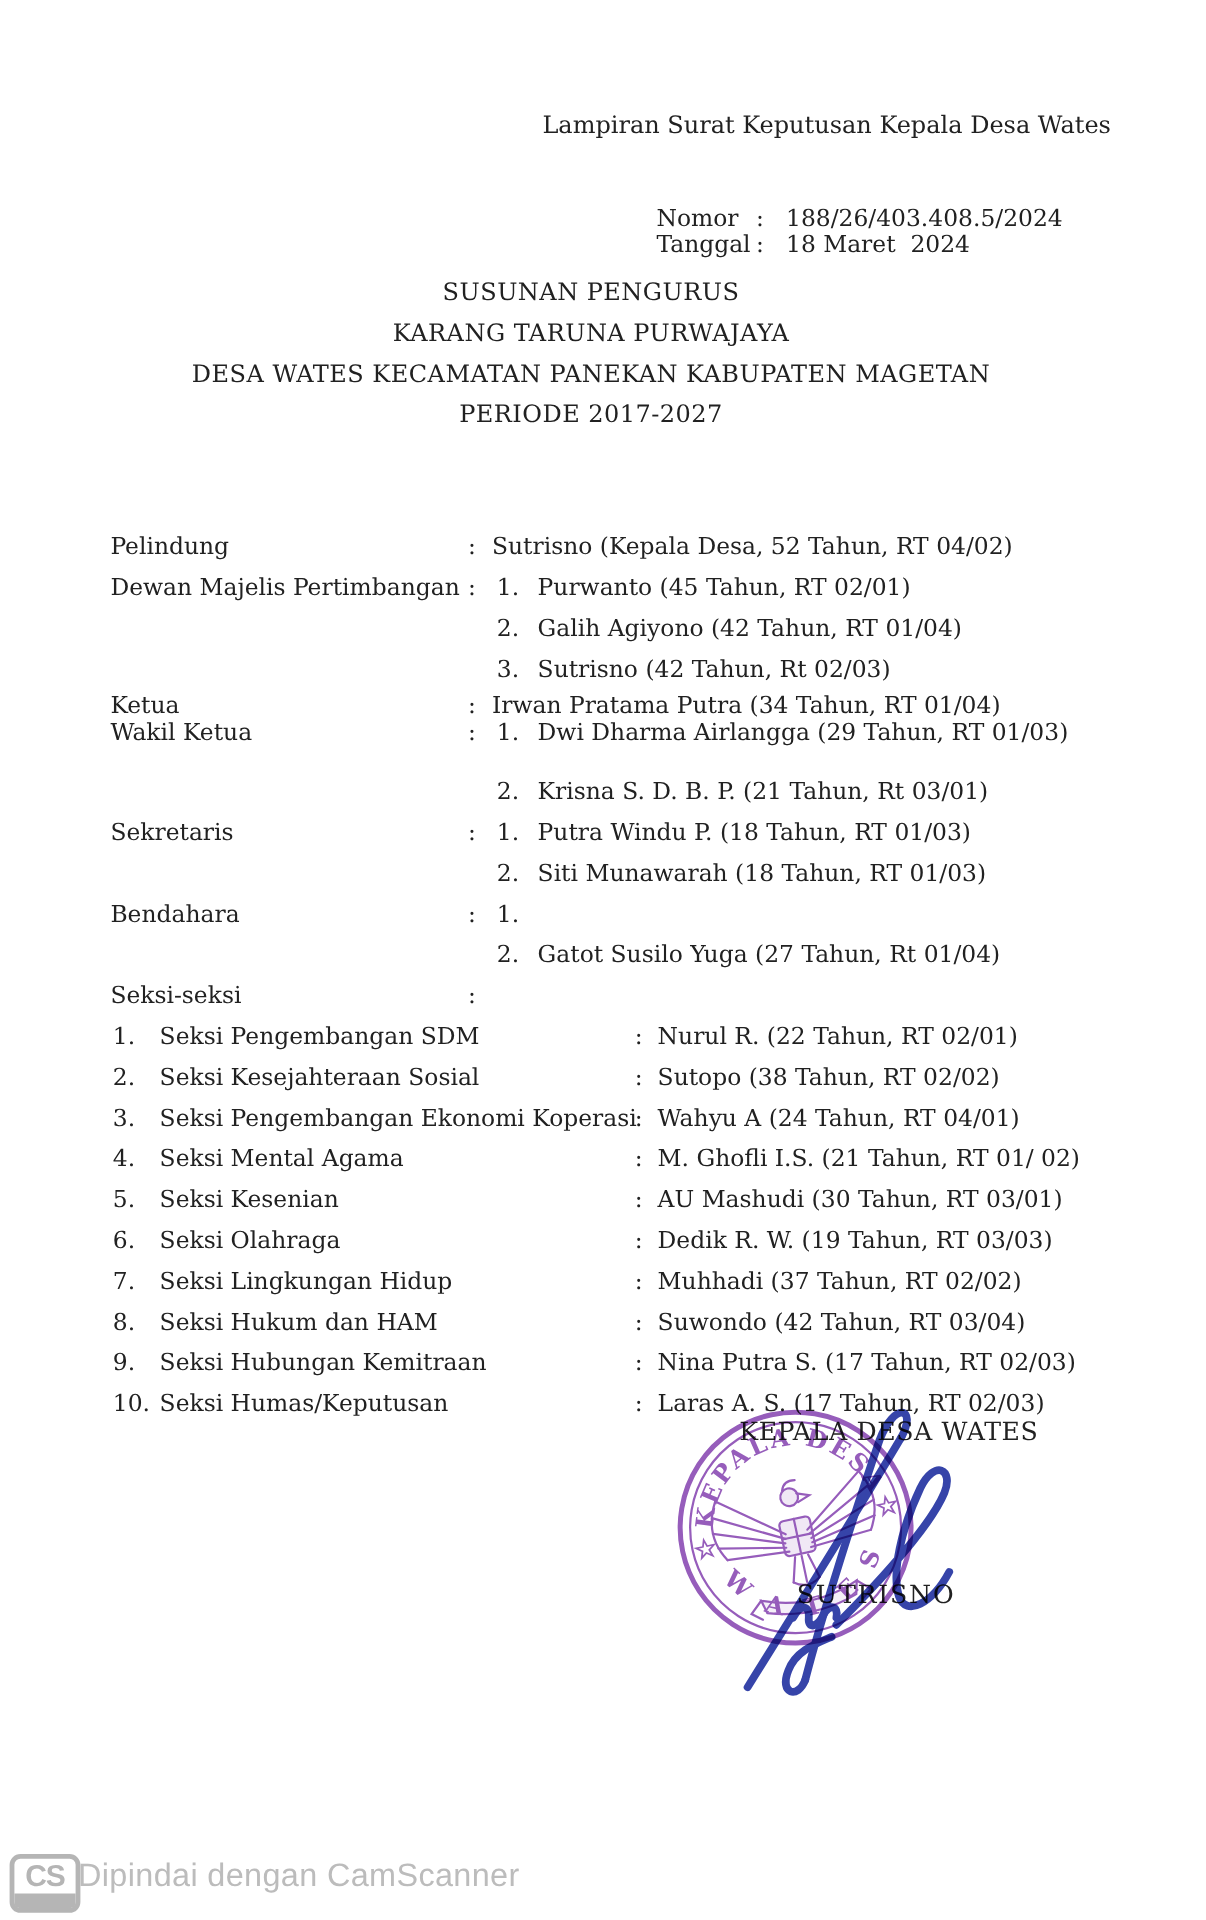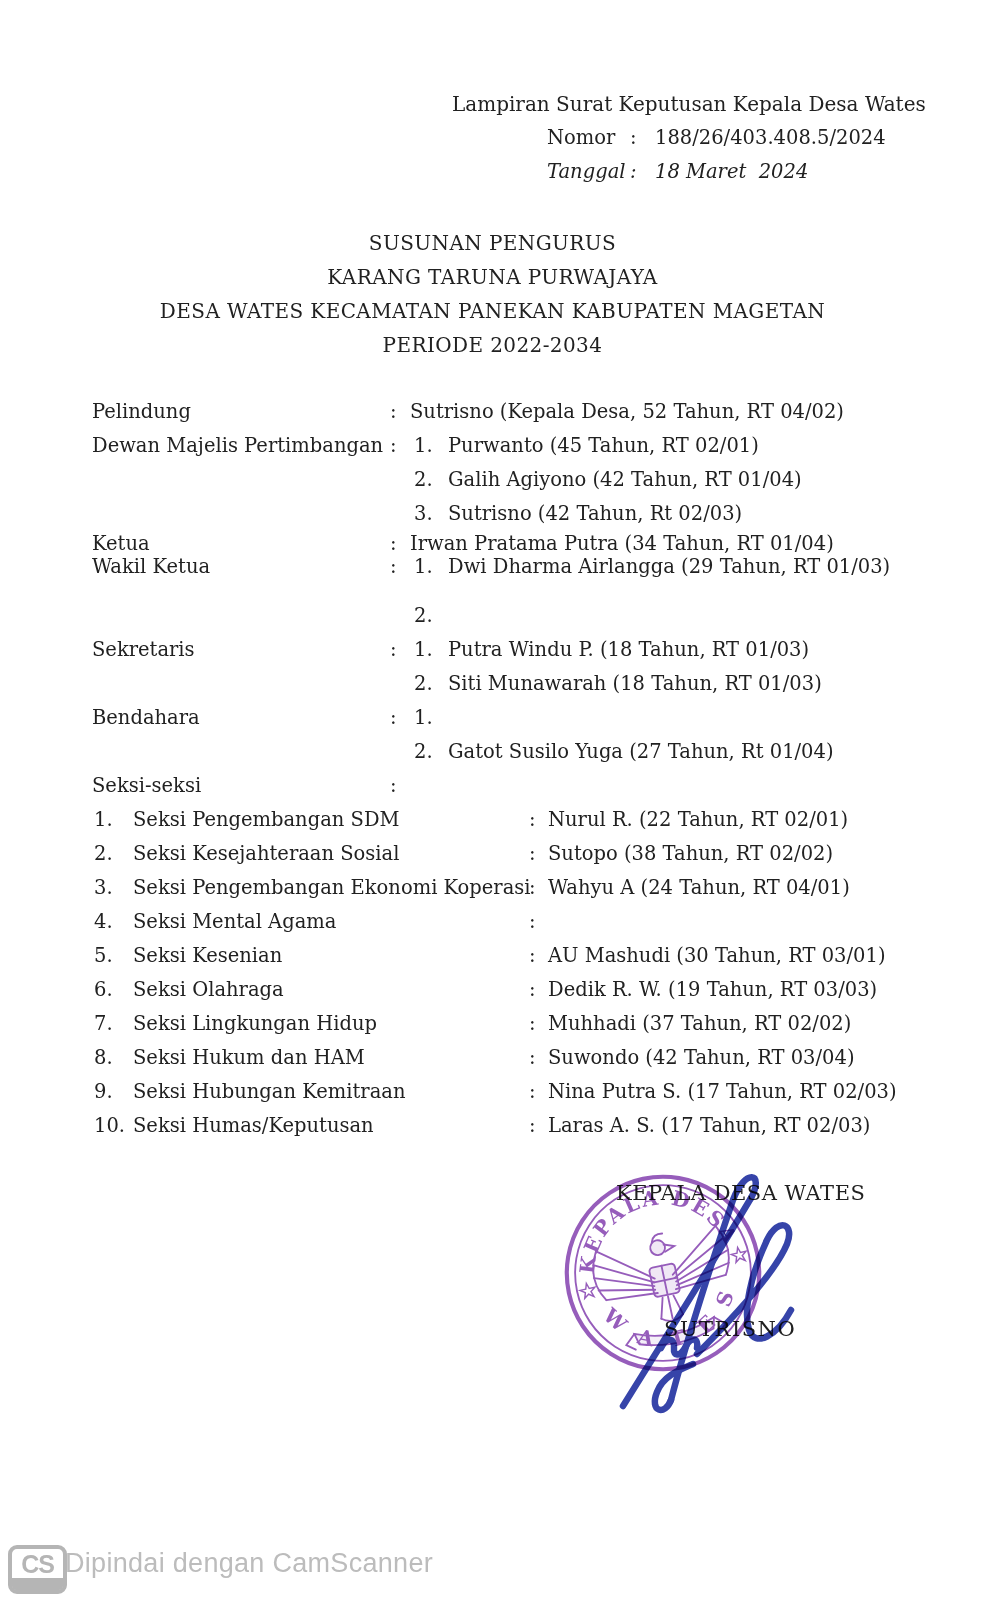--- a/index.html
+++ b/index.html
@@ -6,21 +6,21 @@
     --ink-black:#212121;
     --stamp:#8d4fb5;
     --pen:#2b3aa5;
     --wm-gray:#bcbcbc;
   }
   *{margin:0;padding:0;box-sizing:border-box;}
   html,body{width:1005px;height:1600px;background:#ffffff;overflow:hidden;}
   body{font-family:"DejaVu Serif","Liberation Serif",serif;color:var(--ink-black);position:relative;}
 
   .abs{position:absolute;}
-  .line{position:absolute;left:0;width:837px;height:30px;font-size:19.5px;white-space:pre;}
+  .line{position:absolute;left:0;width:837px;height:30px;font-size:19.5px;white-space:pre;margin-top:44px;}
 
   
   .hdr-line1{left:452px;top:92px;font-size:20px;}
   .hdr-label{position:absolute;left:547px;top:0;}
   .hdr-colon{position:absolute;left:630px;top:0;}
   .hdr-value{position:absolute;left:655px;top:0;white-space:pre;}
 
   
   .title-line{position:absolute;left:0;width:985px;text-align:center;font-size:20px;letter-spacing:.4px;}
 
@@ -50,50 +50,50 @@
     font-family:"Liberation Sans",sans-serif;font-weight:bold;font-size:25px;color:#b5b5b5;letter-spacing:-1px;}
   .cs-bar{position:absolute;left:0;bottom:0;width:100%;height:12px;background:#b5b5b5;border-radius:0 0 4px 4px;}
   .wm-text{left:65px;top:1548px;font-family:"Liberation Sans",sans-serif;font-size:27px;color:var(--wm-gray);letter-spacing:.3px;}
 </style>
 </head>
 <body>
 
 <div class="abs hdr-line1">Lampiran  Surat Keputusan Kepala Desa Wates</div>
 <div id="header-rows">
     <div class="line" style="top: 126px;"><span class="hdr-label">Nomor</span><span class="hdr-colon">:</span><span class="hdr-value">188/26/403.408.5/2024</span></div>
-    <div class="line" style="top: 160px; font-style: italic;"><span class="hdr-label">Tanggal</span><span class="hdr-colon">:</span><span class="hdr-value">18 Maret  2024</span></div>
+    <div class="line" style="top: 148px;"><span class="hdr-label">Tanggal</span><span class="hdr-colon">:</span><span class="hdr-value">18 Maret  2024</span></div>
   </div>
 
 <div id="title-block">
     <div class="title-line" style="top: 231px; text-align: center;">SUSUNAN PENGURUS</div>
     <div class="title-line" style="top: 265px;">KARANG TARUNA PURWAJAYA</div>
     <div class="title-line" style="top: 299px;">DESA WATES KECAMATAN PANEKAN KABUPATEN MAGETAN</div>
-    <div class="title-line" style="top: 333px;">PERIODE 2022-2034</div>
+    <div class="title-line" style="top: 333px;">PERIODE 2017-2027</div>
   </div>
 
 <div id="positions-block">
     <div class="line" style="top: 400px;"><span class="g-label">Pelindung</span><span class="g-colon">:</span><span class="g-text-plain">Sutrisno (Kepala Desa, 52 Tahun, RT 04/02)</span></div>
     <div class="line" style="top: 434px;"><span class="g-label">Dewan Majelis Pertimbangan</span><span class="g-colon">:</span><span class="g-no">1.</span><span class="g-text-num">Purwanto (45 Tahun, RT 02/01)</span></div>
     <div class="line" style="top: 468px;"><span class="g-no">2.</span><span class="g-text-num">Galih Agiyono (42 Tahun, RT 01/04)</span></div>
     <div class="line" style="top: 502px;"><span class="g-no">3.</span><span class="g-text-num">Sutrisno (42 Tahun, Rt 02/03)</span></div>
     <div class="line" style="top: 532px; padding-left: 16px;"><span class="g-label">Ketua</span><span class="g-colon">:</span><span class="g-text-plain">Irwan Pratama Putra (34 Tahun, RT 01/04)</span></div>
     <div class="line" style="top: 555px;"><span class="g-label">Wakil Ketua</span><span class="g-colon">:</span><span class="g-no">1.</span><span class="g-text-num">Dwi Dharma Airlangga (29 Tahun, RT 01/03)</span></div>
-    <div class="line" style="top: 604px;"><span class="g-no">2.</span></div>
+    <div class="line" style="top: 604px;"><span class="g-no">2.</span><span class="g-text-num">Krisna S. D. B. P. (21 Tahun, Rt 03/01)</span></div>
     <div class="line" style="top: 638px;"><span class="g-label">Sekretaris</span><span class="g-colon">:</span><span class="g-no">1.</span><span class="g-text-num">Putra Windu P. (18 Tahun, RT 01/03)</span></div>
     <div class="line" style="top: 672px;"><span class="g-no">2.</span><span class="g-text-num">Siti Munawarah (18 Tahun, RT 01/03)</span></div>
     <div class="line" style="top: 706px;"><span class="g-label">Bendahara</span><span class="g-colon">:</span><span class="g-no">1.</span></div>
     <div class="line" style="top: 740px;"><span class="g-no">2.</span><span class="g-text-num">Gatot Susilo Yuga (27 Tahun, Rt 01/04)</span></div>
     <div class="line" style="top: 774px;"><span class="g-label">Seksi-seksi</span><span class="g-colon">:</span></div>
   </div>
 
 <div id="seksi-block">
     <div class="line" style="top: 808px;"><span class="s-no">1.</span><span class="s-name">Seksi Pengembangan SDM</span><span class="s-colon">:</span><span class="s-val">Nurul R. (22 Tahun, RT 02/01)</span></div>
     <div class="line" style="top: 842px;"><span class="s-no">2.</span><span class="s-name">Seksi Kesejahteraan Sosial</span><span class="s-colon">:</span><span class="s-val">Sutopo (38 Tahun, RT 02/02)</span></div>
     <div class="line" style="top: 876px;"><span class="s-no">3.</span><span class="s-name">Seksi Pengembangan Ekonomi Koperasi</span><span class="s-colon">:</span><span class="s-val">Wahyu A (24 Tahun, RT 04/01)</span></div>
-    <div class="line" style="top: 910px;"><span class="s-no">4.</span><span class="s-name">Seksi Mental Agama</span><span class="s-colon">:</span></div>
+    <div class="line" style="top: 910px;"><span class="s-no">4.</span><span class="s-name">Seksi Mental Agama</span><span class="s-colon">:</span><span class="s-val">M. Ghofli I.S. (21 Tahun, RT 01/ 02)</span></div>
     <div class="line" style="top: 944px;"><span class="s-no">5.</span><span class="s-name">Seksi Kesenian</span><span class="s-colon">:</span><span class="s-val">AU Mashudi (30 Tahun, RT 03/01)</span></div>
     <div class="line" style="top: 978px;"><span class="s-no">6.</span><span class="s-name">Seksi Olahraga</span><span class="s-colon">:</span><span class="s-val">Dedik R. W. (19 Tahun, RT 03/03)</span></div>
     <div class="line" style="top: 1012px;"><span class="s-no">7.</span><span class="s-name">Seksi Lingkungan Hidup</span><span class="s-colon">:</span><span class="s-val">Muhhadi (37 Tahun, RT 02/02)</span></div>
     <div class="line" style="top: 1046px;"><span class="s-no">8.</span><span class="s-name">Seksi Hukum dan HAM</span><span class="s-colon">:</span><span class="s-val">Suwondo (42 Tahun, RT 03/04)</span></div>
     <div class="line" style="top: 1080px;"><span class="s-no">9.</span><span class="s-name">Seksi Hubungan Kemitraan</span><span class="s-colon">:</span><span class="s-val">Nina Putra S. (17 Tahun, RT 02/03)</span></div>
     <div class="line" style="top: 1114px;"><span class="s-no">10.</span><span class="s-name">Seksi Humas/Keputusan</span><span class="s-colon">:</span><span class="s-val">Laras A. S. (17 Tahun, RT 02/03)</span></div>
   </div>
 
 <div class="abs sig-title">KEPALA DESA WATES</div>
 <div class="abs sig-name">SUTRISNO</div>

